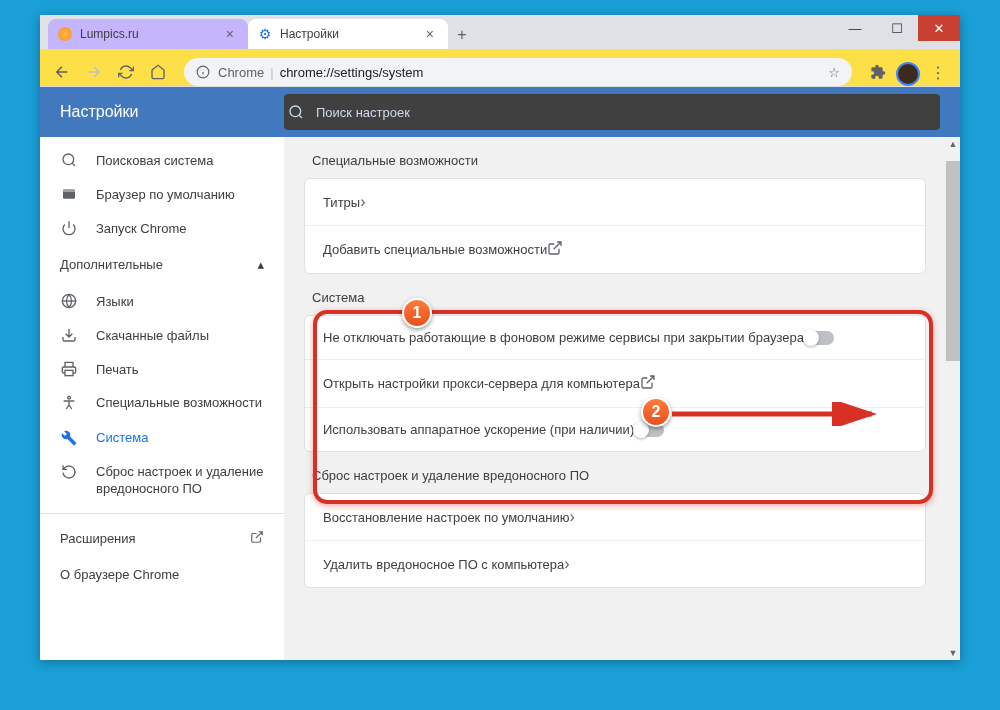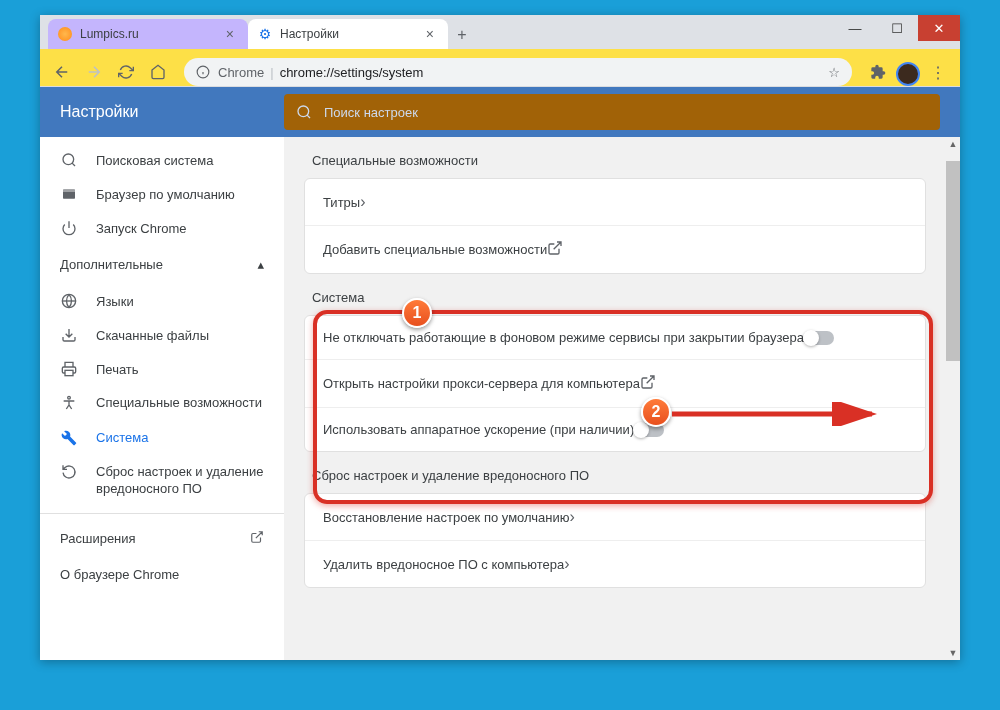--- a/index.html
+++ b/index.html
@@ -21,21 +21,21 @@
 .nav-btn.disabled { color: #bdc1c6; }
 .omnibox { flex: 1; height: 28px; background: #f1f3f4; border-radius: 14px; display: flex; align-items: center; padding: 0 12px; font-size: 13px; color: #5f6368; margin: 0 8px; }
 .omnibox .chrome-label { color: #5f6368; }
 .omnibox .sep { margin: 0 6px; color: #bdc1c6; }
 .omnibox .url { color: #202124; }
 .omnibox .star { margin-left: auto; color: #5f6368; }
 .avatar { width: 24px; height: 24px; border-radius: 50%; background: #3c2a1e; border: 2px solid #4285f4; }
 .content { flex: 1; display: flex; flex-direction: column; overflow: hidden; }
 .header-bar { height: 50px; background: #4178be; display: flex; align-items: center; color: #fff; }
 .header-title { width: 244px; padding-left: 20px; font-size: 16px; }
-.search-box { flex: 1; height: 36px; background: #a16207; border-radius: 4px; margin-right: 20px; display: flex; align-items: center; padding: 0 12px; color: #cdd9ec; font-size: 13px; }
+.search-box { flex: 1; height: 36px; background: #404040; border-radius: 4px; margin-right: 20px; display: flex; align-items: center; padding: 0 4px; color: #cdd9ec; font-size: 13px; }
 .search-box svg { margin-right: 12px; }
 .body-row { flex: 1; display: flex; overflow: hidden; background: #fff; }
 .sidebar { width: 244px; background: #fff; overflow-y: auto; padding-top: 6px; position: relative; }
 .side-item { display: flex; align-items: center; padding: 9px 20px; font-size: 13px; color: #3c4043; cursor: pointer; gap: 18px; }
 .side-item.active { color: #1a73e8; }
 .side-item .icon { width: 18px; display: flex; justify-content: center; color: #5f6368; flex-shrink: 0; }
 .side-item.active .icon { color: #1a73e8; }
 .side-item.multi { align-items: flex-start; line-height: 1.3; }
 .side-section { padding: 12px 20px; font-size: 13px; color: #3c4043; display: flex; align-items: flex-start; justify-content: space-between; cursor: pointer; }
 .side-divider { height: 1px; background: #e0e0e0; margin: 6px 0; }

